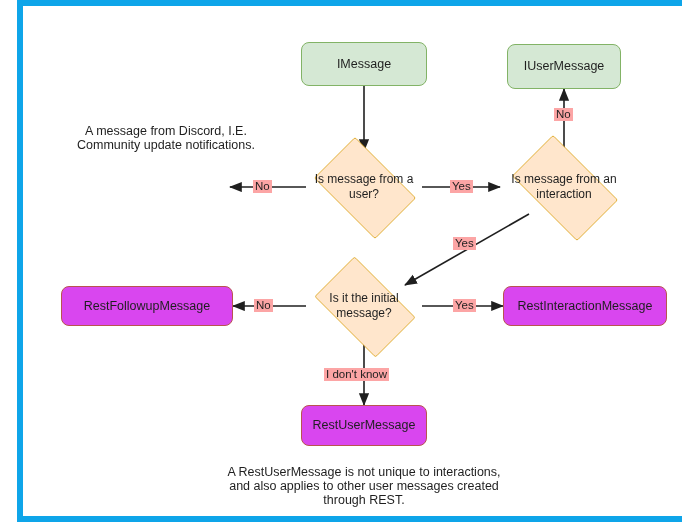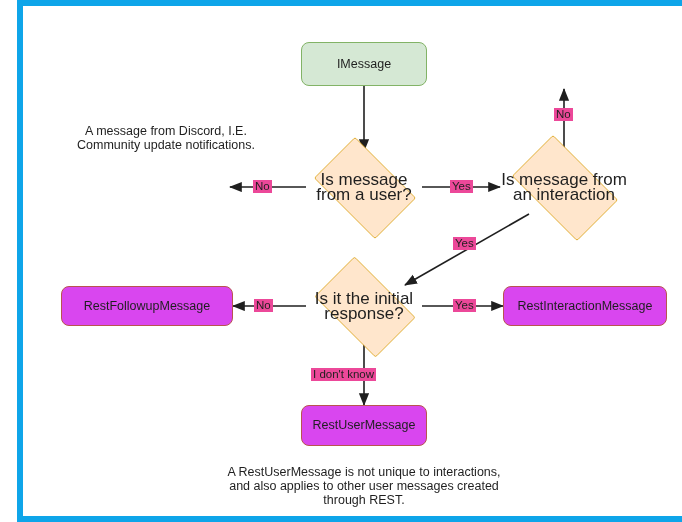--- a/index.html
+++ b/index.html
@@ -73,31 +73,31 @@
   .decision .dlabel {
     position: absolute;
     left: 0;
     top: 0;
     width: 100%;
     height: 100%;
     display: flex;
     align-items: center;
     justify-content: center;
     text-align: center;
-    font-size: 17px;
+    font-size: 12px;
     line-height: 15px;
     color: #1f1f1f;
   }
 
   .edge-label {
     position: absolute;
     font-size: 11.5px;
     line-height: 13px;
     color: #1f1f1f;
-    background: #ec4899;
+    background: #fca5a5;
     padding: 0 2px;
     white-space: nowrap;
   }
   .note {
     position: absolute;
     font-size: 12.5px;
     line-height: 14px;
     color: #1f1f1f;
     text-align: center;
     white-space: pre-line;
@@ -129,20 +129,23 @@
 
     <line x1="399" y1="300" x2="480" y2="300" stroke="#1f1f1f" stroke-width="1.6" marker-end="url(#arrow)"></line>
 
     <line x1="341" y1="334" x2="341" y2="399" stroke="#1f1f1f" stroke-width="1.6" marker-end="url(#arrow)"></line>
   </svg>
 
   <div class="node green" style="left:278px; top:36px; width:126px; height:44px;">
     <span>IMessage</span>
   </div>
 
+  <div class="node green" style="left:484px; top:38px; width:114px; height:45px;">
+    <span>IUserMessage</span>
+  </div>
 
 
   <div class="node red" style="left:38px; top:280px; width:172px; height:40px;">
     <span>RestFollowupMessage</span>
   </div>
 
   <div class="node red" style="left:480px; top:280px; width:164px; height:40px;justify-content:center;">
     <span>RestInteractionMessage</span>
   </div>
 
@@ -155,36 +158,36 @@
     <div class="dlabel">Is message from a user?</div>
   </div>
 
   <div class="decision" style="left:477px; top:141px; width:128px; height:80px;">
     <div class="shape"></div>
     <div class="dlabel">Is message from an interaction</div>
   </div>
 
   <div class="decision" style="left:281px; top:261px; width:120px; height:78px;">
     <div class="shape"></div>
-    <div class="dlabel">Is it the initial response?</div>
+    <div class="dlabel">Is it the initial message?</div>
   </div>
 
   <div class="edge-label" style="left:230px; top:174px;">No</div>
 
   <div class="edge-label" style="left:427px; top:174px;">Yes</div>
 
   <div class="edge-label" style="left:531px; top:102px;">No</div>
 
   <div class="edge-label" style="left:430px; top:231px;">Yes</div>
 
   <div class="edge-label" style="left:231px; top:293px;">No</div>
 
   <div class="edge-label" style="left:430px; top:293px;">Yes</div>
 
-  <div class="edge-label" style="left:288px; top:362px;text-align:right;">I don't know</div>
+  <div class="edge-label" style="left:301px; top:362px;text-align:right;">I don't know</div>
 
   <div class="note" style="left:48px; top:118px; width:190px;">A message from Discord, I.E.
 Community update notifications.</div>
 
   <div class="note" style="left:181px; top:459px; width:320px;">A RestUserMessage is not unique to interactions,
 and also applies to other user messages created
 through REST.</div>
 
 </div>
 

